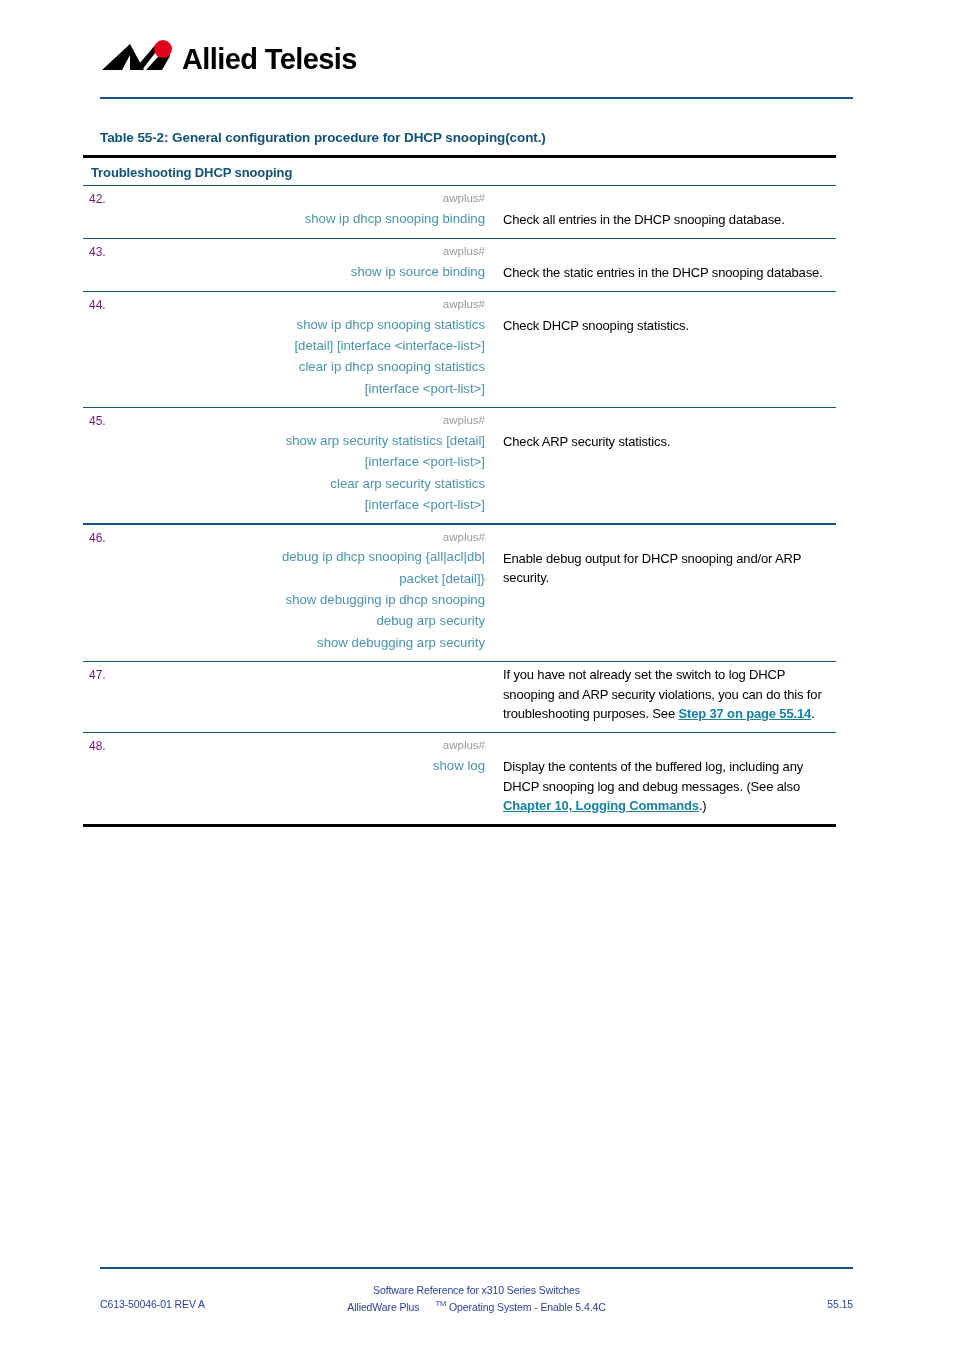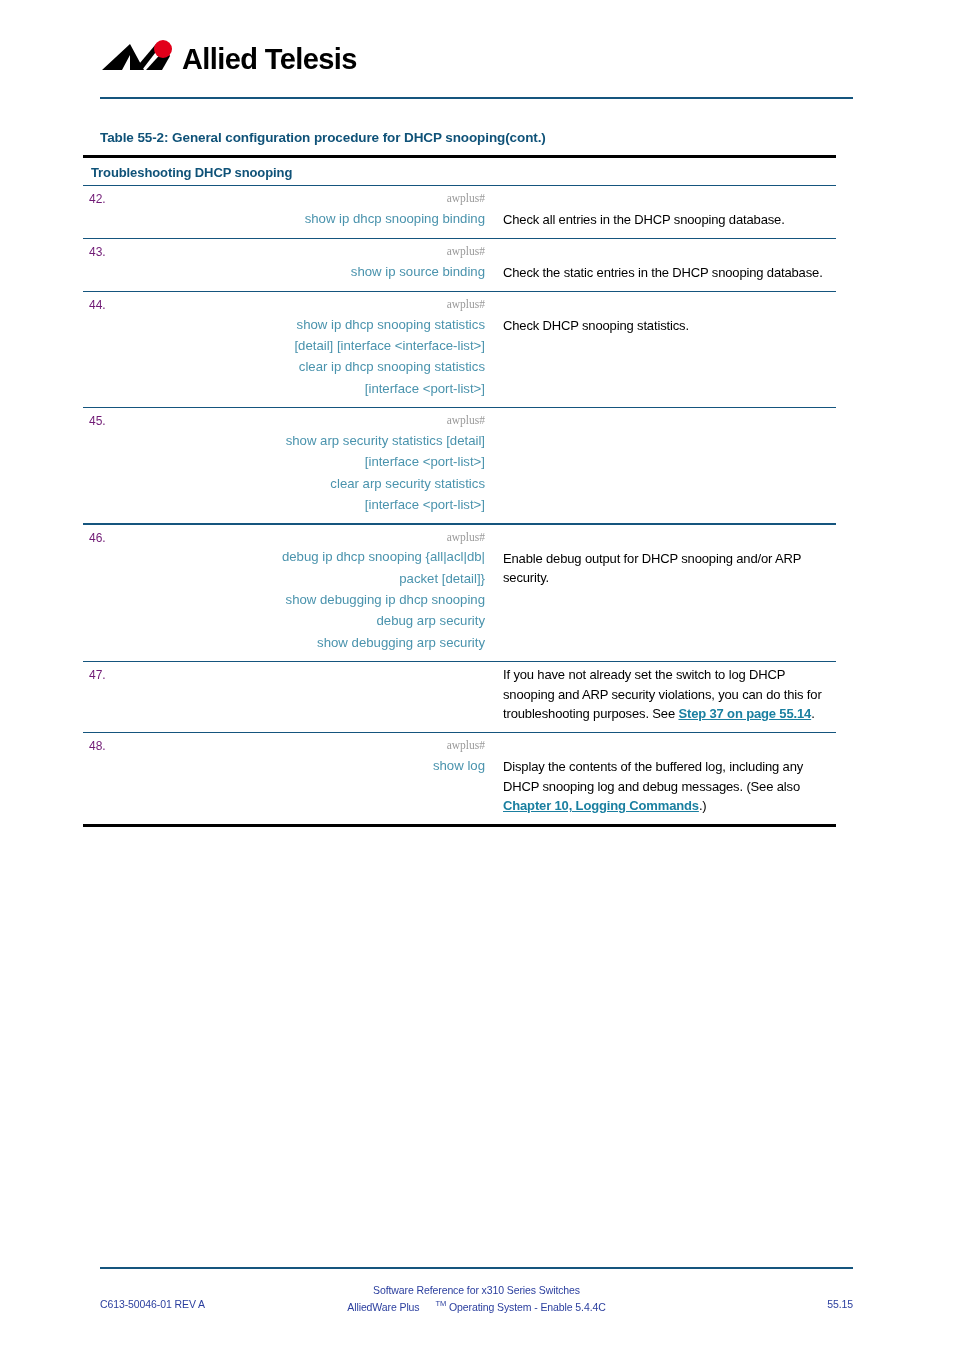--- a/index.html
+++ b/index.html
@@ -108,21 +108,21 @@
     flex: 1 1 auto;
     box-sizing: border-box;
     padding: 3px 6px 8px 14px;
     font-size: 13px;
     line-height: 1.50;
     color: #000;
     letter-spacing: -0.15px;
   }
 
   .prompt {
-    font-family: Liberation Serif, serif;
+    font-family: Liberation Sans, sans-serif;
     font-size: 11.5px;
     color: #9a9a9a;
     display: block;
     line-height: 1.6;
     white-space: pre;
   }
   .cmd {
     font-family: Liberation Sans, sans-serif;
     font-size: 13.2px;
     color: #4a93ad;
@@ -254,20 +254,24 @@
 
     <div class="row">
       <div class="col-num">45.</div>
       <div class="col-cmd">
         <span class="prompt">awplus#</span>
         <span class="cmd">show arp security statistics [detail]</span>
         <span class="cmd">[interface &lt;port-list&gt;]</span>
         <span class="cmd">clear arp security statistics</span>
         <span class="cmd">[interface &lt;port-list&gt;]</span>
       </div>
+      <div class="col-desc">
+        <span class="spacer-line"></span>
+        <span>Check ARP security statistics.</span>
+      </div>
     </div>
     <div class="rule-thin"></div>
 
     <div class="row">
       <div class="col-num">46.</div>
       <div class="col-cmd">
         <span class="prompt">awplus#</span>
         <span class="cmd">debug ip dhcp snooping {all|acl|db|</span>
         <span class="cmd">packet [detail]}</span>
         <span class="cmd">show debugging ip dhcp snooping</span>

